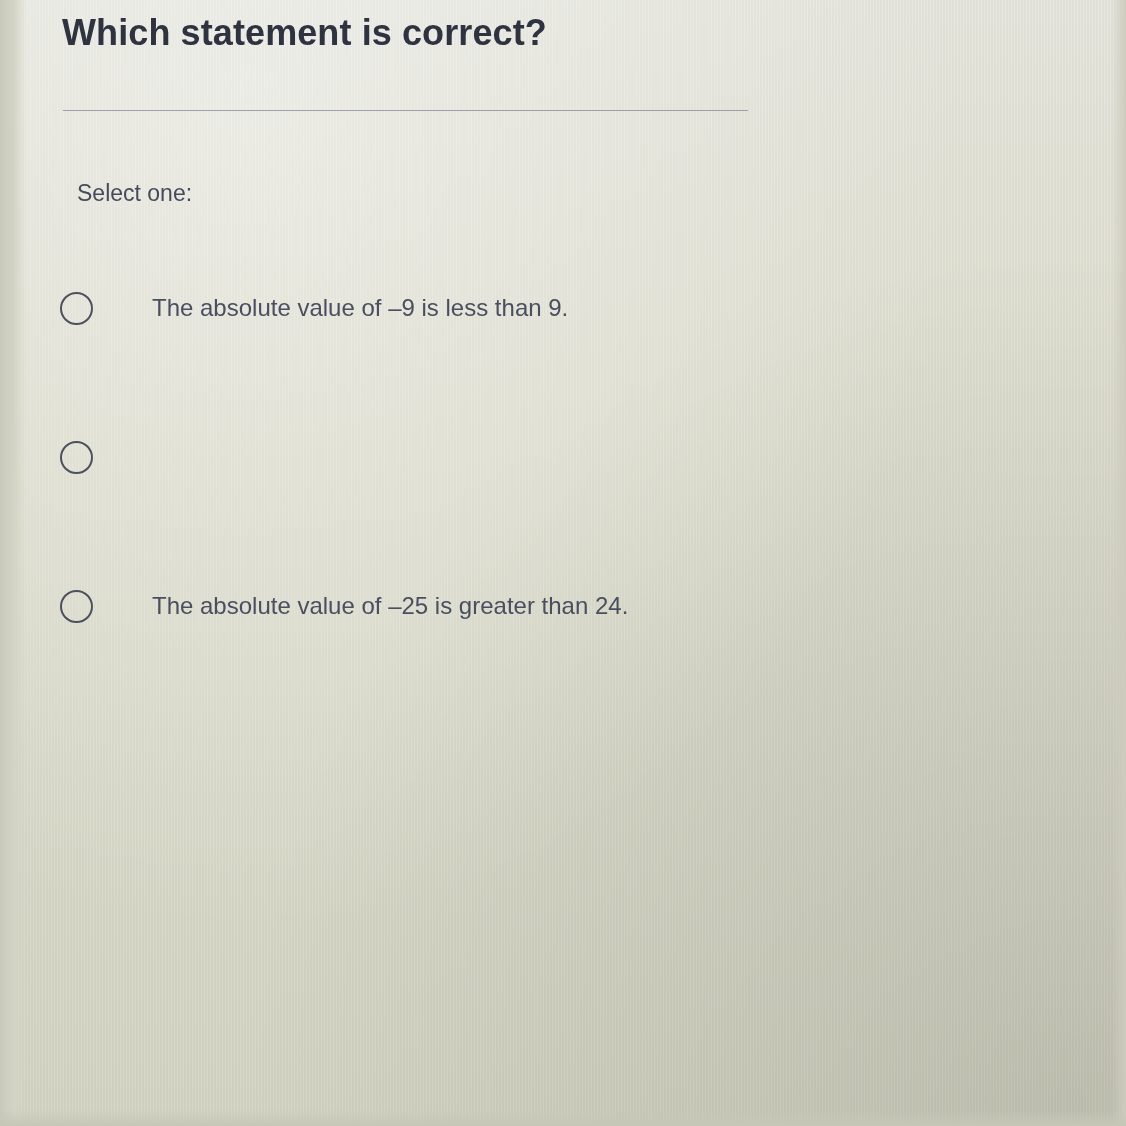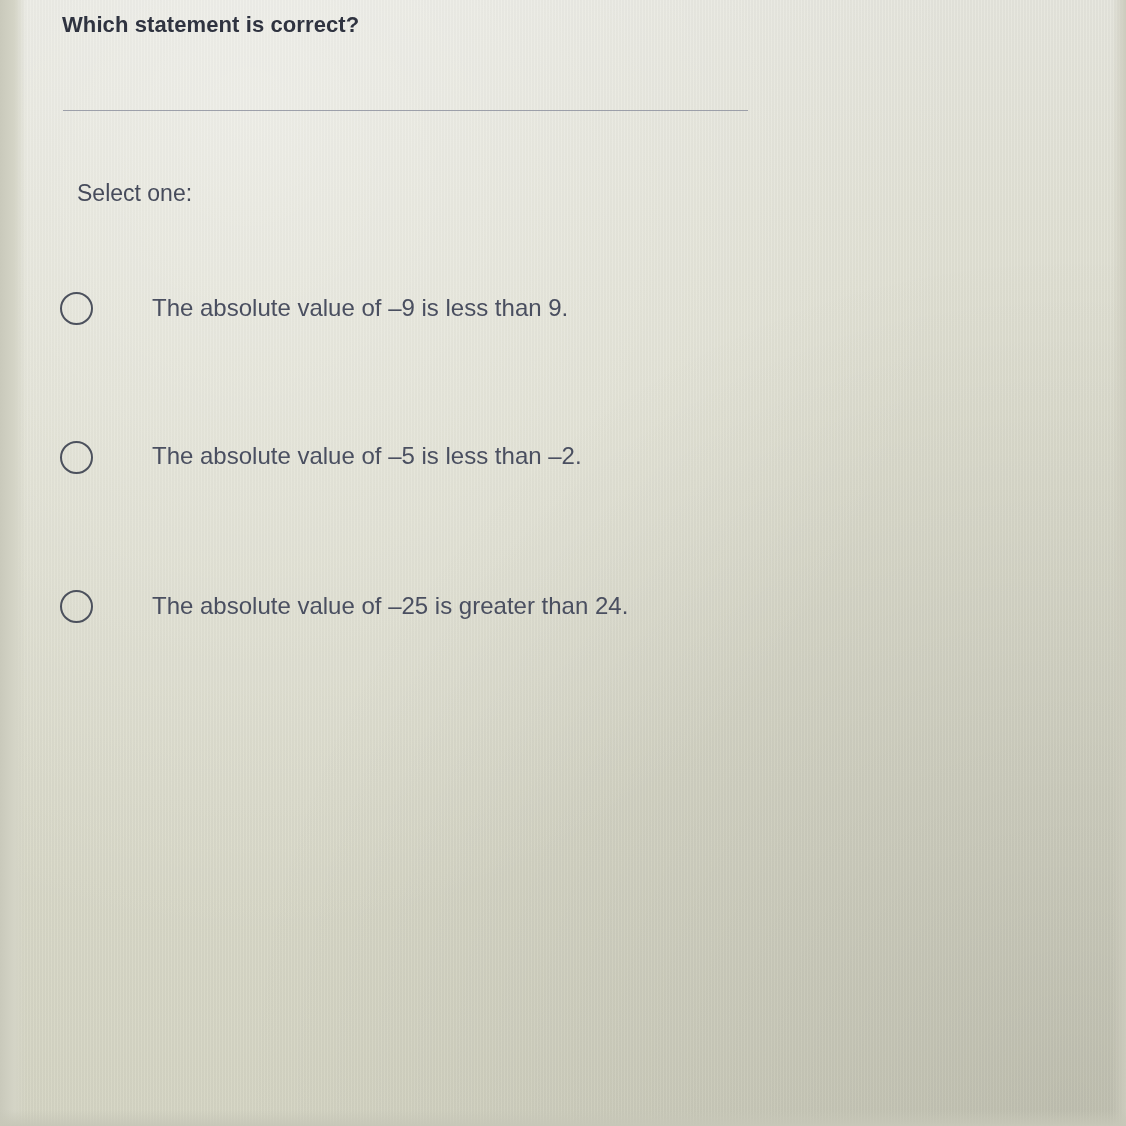--- a/index.html
+++ b/index.html
@@ -67,21 +67,21 @@
   .content {
     position: relative;
     z-index: 4;
     padding: 0;
   }
 
   .question-title {
     position: absolute;
     left: 62px;
     top: 12px;
-    font-size: 22px;
+    font-size: 36px;
     font-weight: bold;
     color: #2f3340;
     letter-spacing: 0.1px;
     white-space: nowrap;
   }
 
   .divider {
     position: absolute;
     left: 63px;
     top: 110px;
@@ -161,21 +161,20 @@
 
     <div class="options">
 
       <div class="option">
         <span class="radio"></span>
         <span class="option-label">The absolute value of –9 is less than 9.</span>
       </div>
 
       <div class="option">
         <span class="radio"></span>
-        <span class="option-label">The absolute value of –5 is less than –2.</span>
       </div>
 
 
       <div class="option">
         <span class="radio"></span>
         <span class="option-label">The absolute value of –25 is greater than 24.</span>
       </div>
 
     </div>
   </div>

